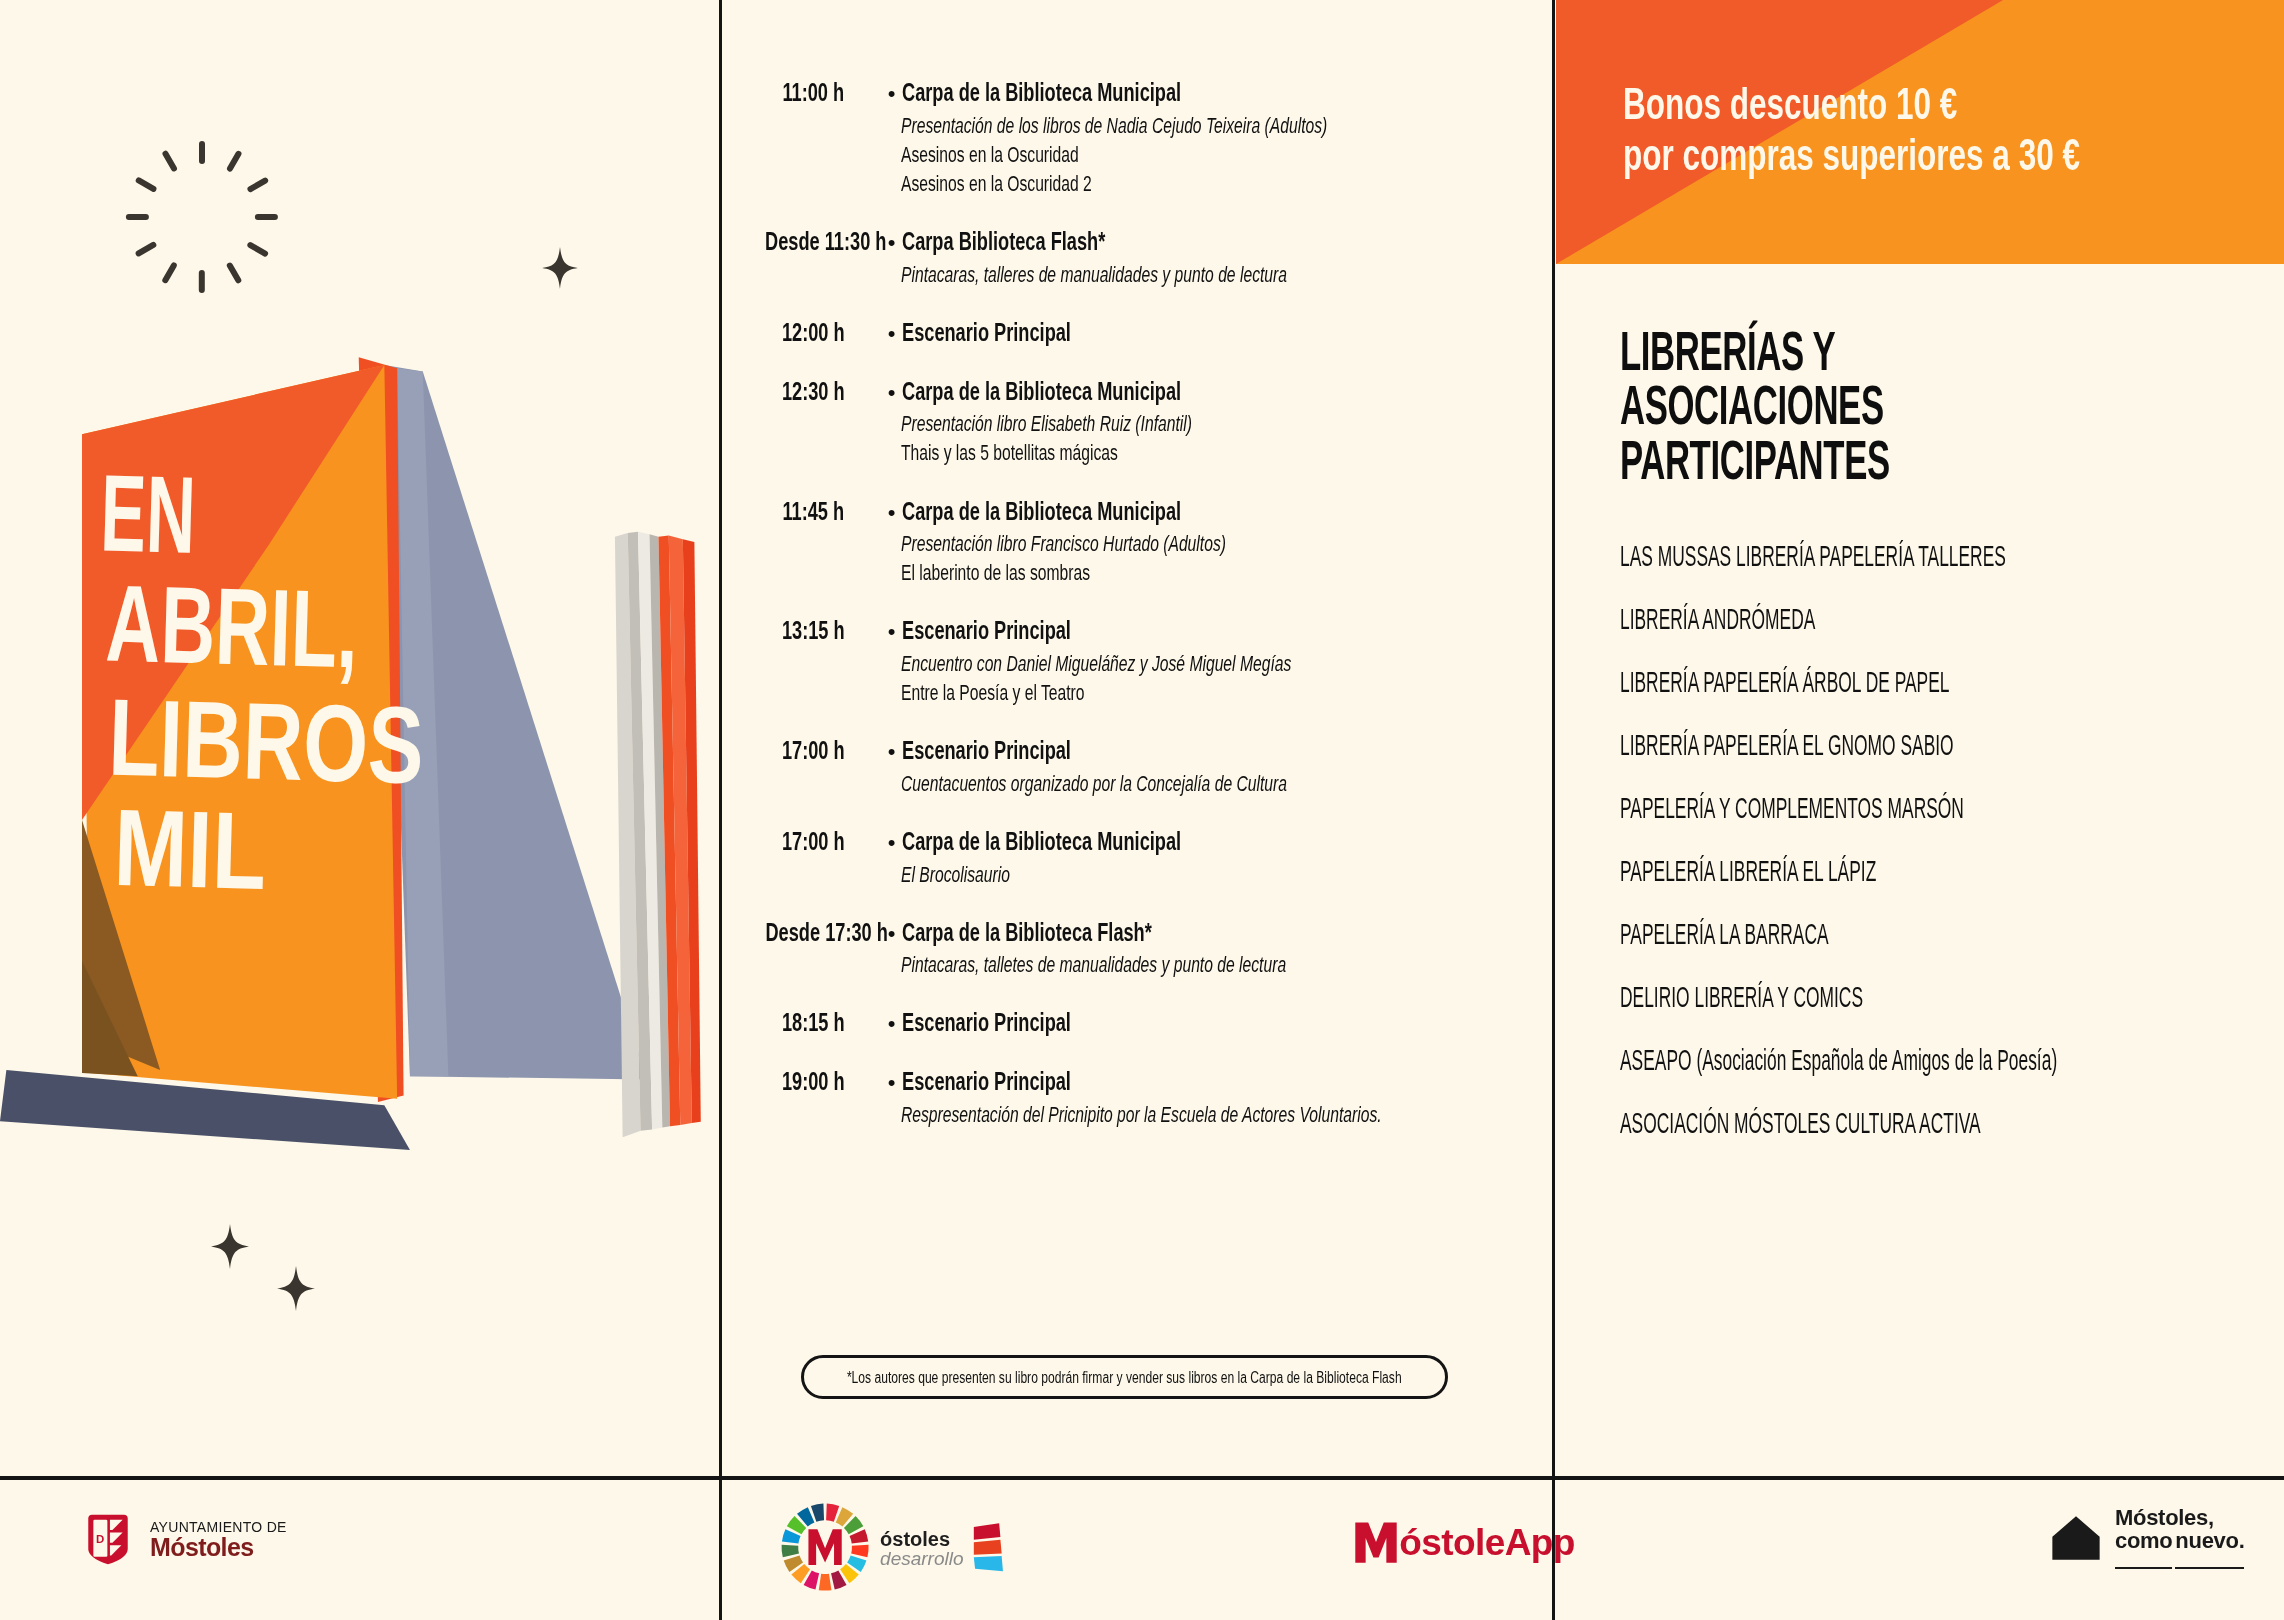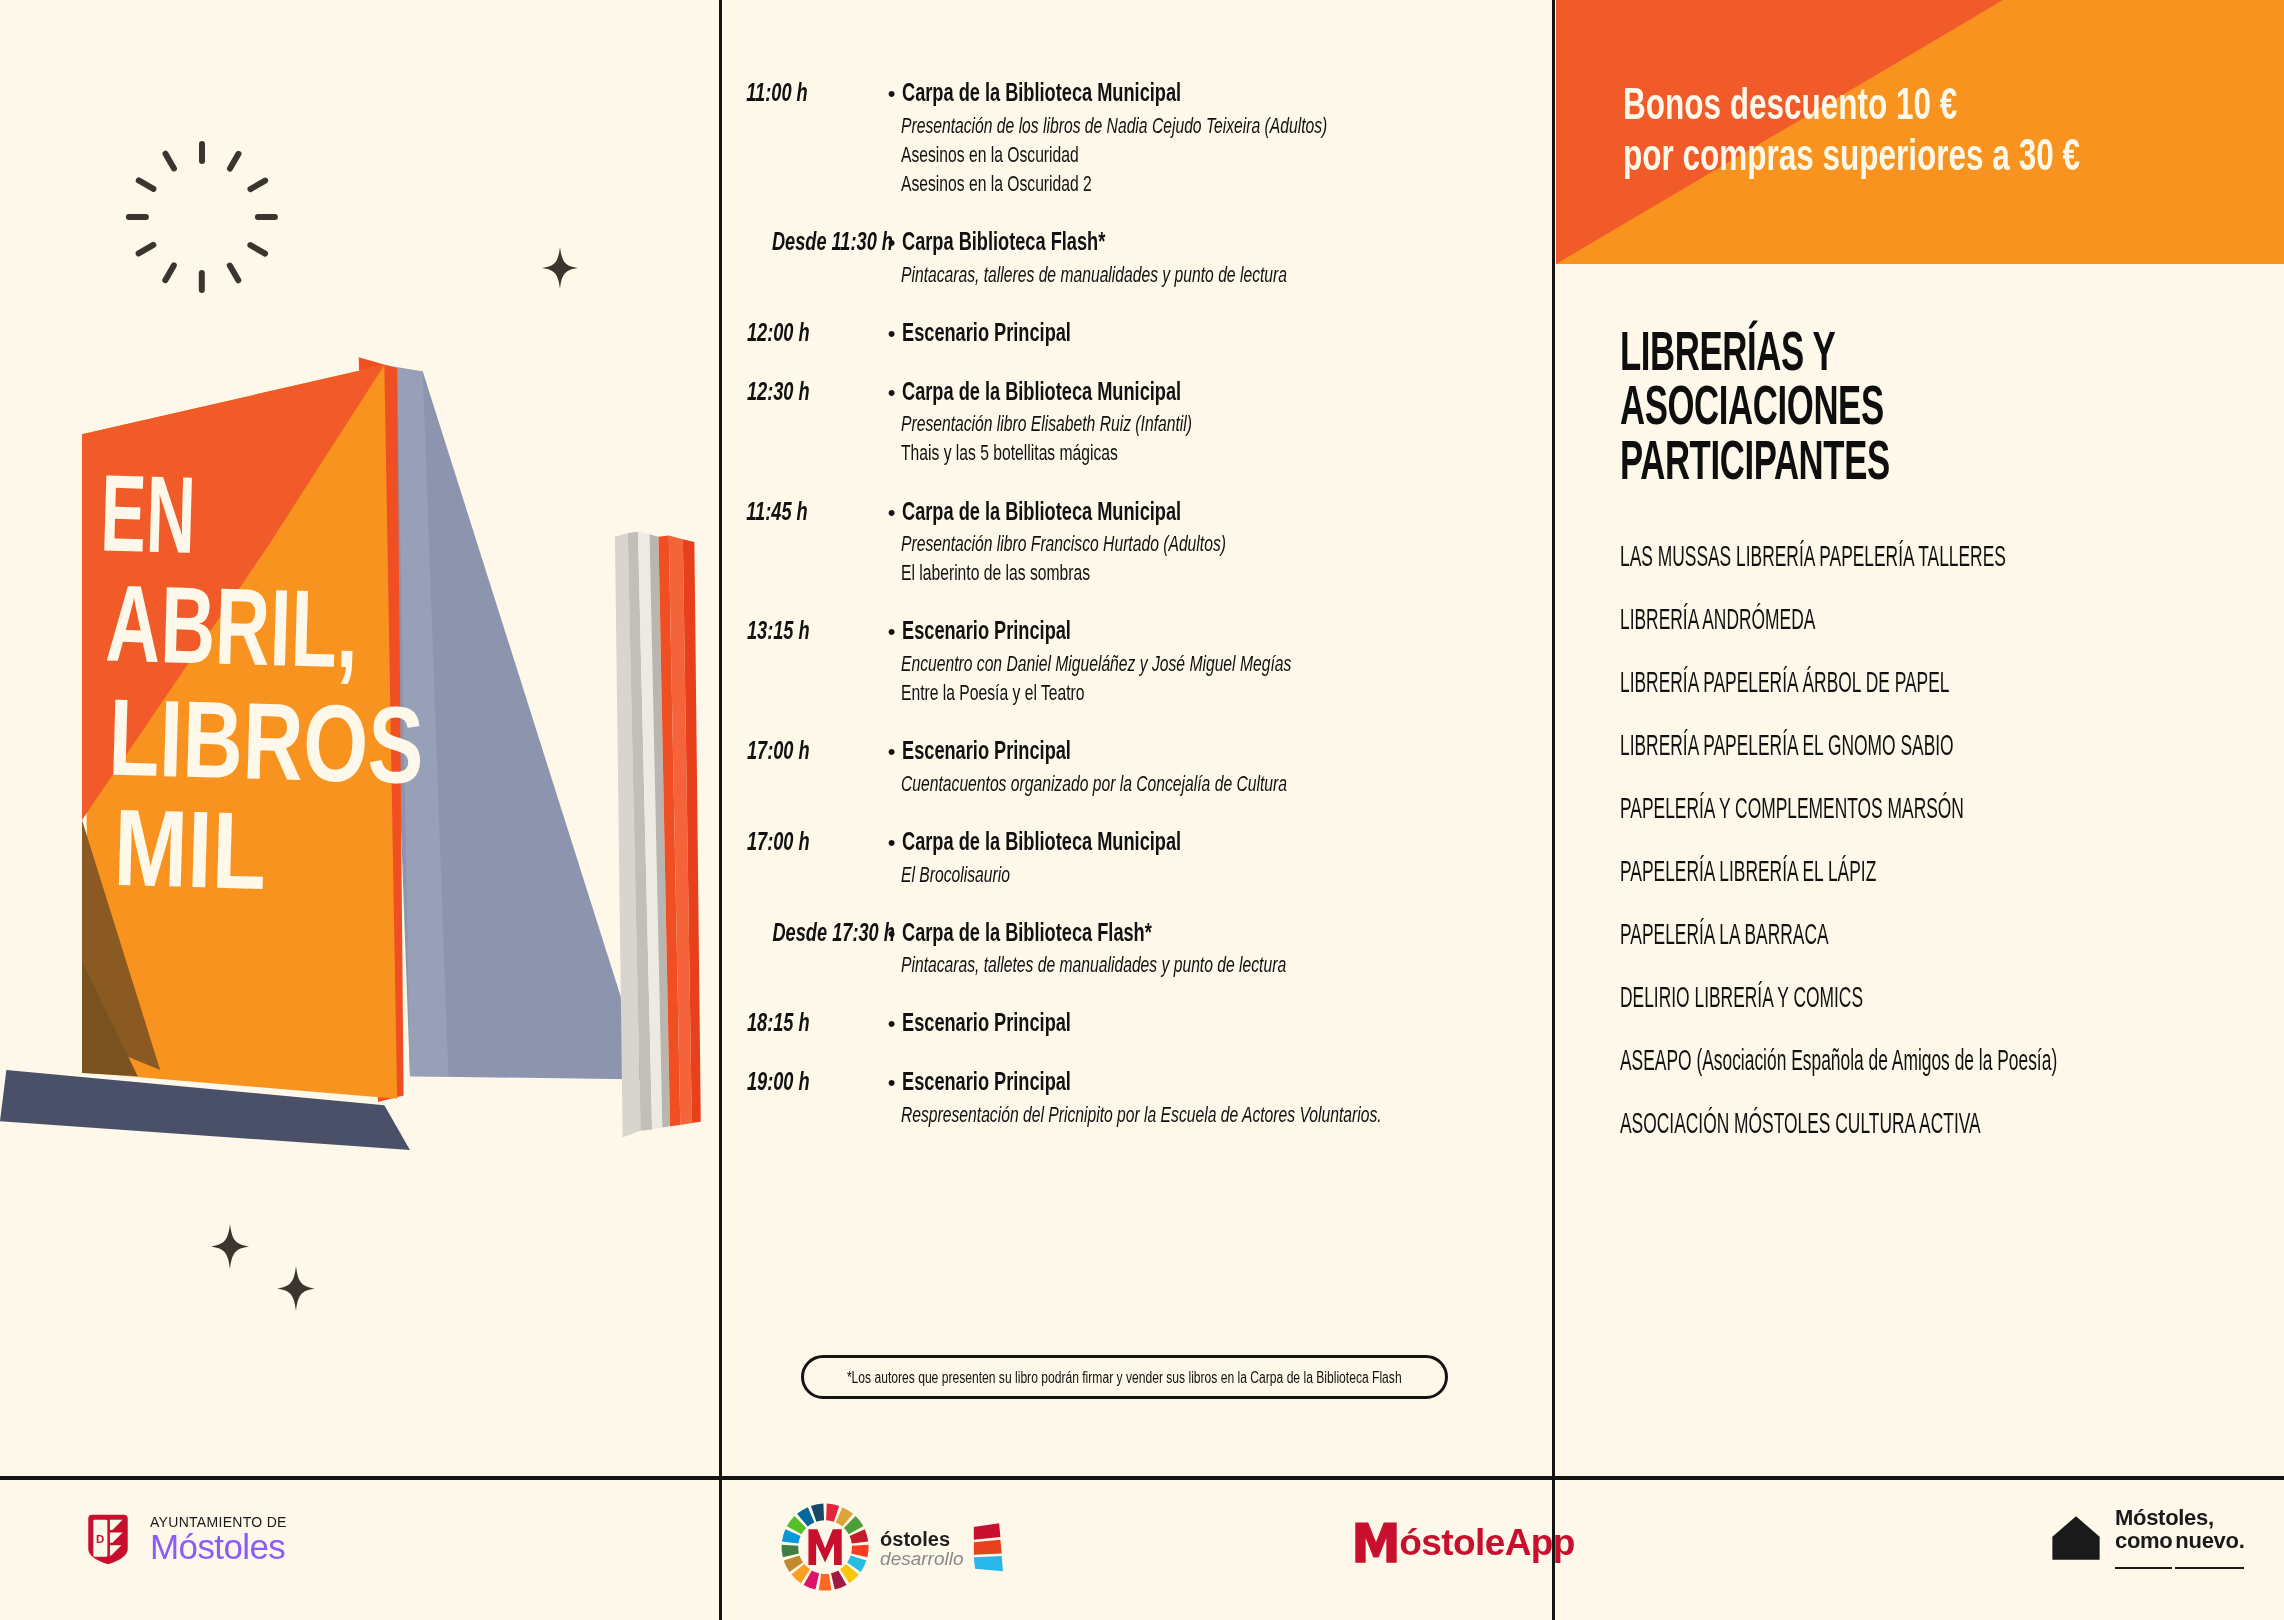--- a/index.html
+++ b/index.html
@@ -39,21 +39,21 @@
   
   .schedule { position:absolute; left:720px; top:77px; width:833px; }
   .ev { display:block; margin-bottom:28px; position:relative; }
   .ev-row { display:flex; align-items:baseline; }
   .ev-time {
     font-weight:bold; font-size:26px; color:#111;
     transform:scaleX(0.70); transform-origin:right center;
     white-space:nowrap; text-align:right;
     flex:0 0 auto;
   }
-  .time-col { width:160px; display:flex; justify-content:flex-start; padding-right:0;font-style:italic; }
+  .time-col { width:160px; display:flex; justify-content:center; padding-right:0; }
   .ev-dot { font-size:22px; line-height:1; margin:0 6.4px 0 7.7px; color:#111; }
   .ev-place {
     font-weight:bold; font-size:26px; color:#111; white-space:nowrap;
     transform:scaleX(0.70); transform-origin:left center;
   }
   .ev-desc {
     margin-left:181px; margin-top:2.6px;
   }
   .ev-desc div {
     font-size:22.4px; color:#111; white-space:nowrap; line-height:1.3;
@@ -99,21 +99,21 @@
   .footer { position:absolute; left:0; right:0; top:1480px; height:140px; }
 
   .logo-most { position:absolute; left:87px; top:33px; display:flex; align-items:center; }
   .shield { width:42px; height:53px; }
   .logo-most-txt { margin-left:21px; }
   .logo-most-txt .small {
     font-size:14px; letter-spacing:0.3px; color:#1A1A1A; line-height:1;
     margin-bottom:1.9px; font-weight:normal;
   }
   .logo-most-txt .big {
-    font-size:35px; font-weight:normal; color:#8b5cf6; line-height:0.92; letter-spacing:-0.6px;
+    font-size:25px; font-weight:bold; color:#7f1d1d; line-height:0.92; letter-spacing:-0.6px;
   }
 
   .logo-dev { position:absolute; left:779px; top:20.5px; display:flex; align-items:center; }
   .logo-dev-txt { margin-left:5.1px; }
   .logo-dev-txt .l1 { font-size:20px; font-weight:bold; color:#1E1E1E; line-height:1; }
   .logo-dev-txt .l2 { font-size:19px; font-style:italic; color:#8A8A8A; line-height:1.05; }
 
   .logo-app { position:absolute; left:1354px; top:40px; display:flex; align-items:center; }
   .logo-app-mark { width:44px; height:44px; }
   .logo-app-txt {

